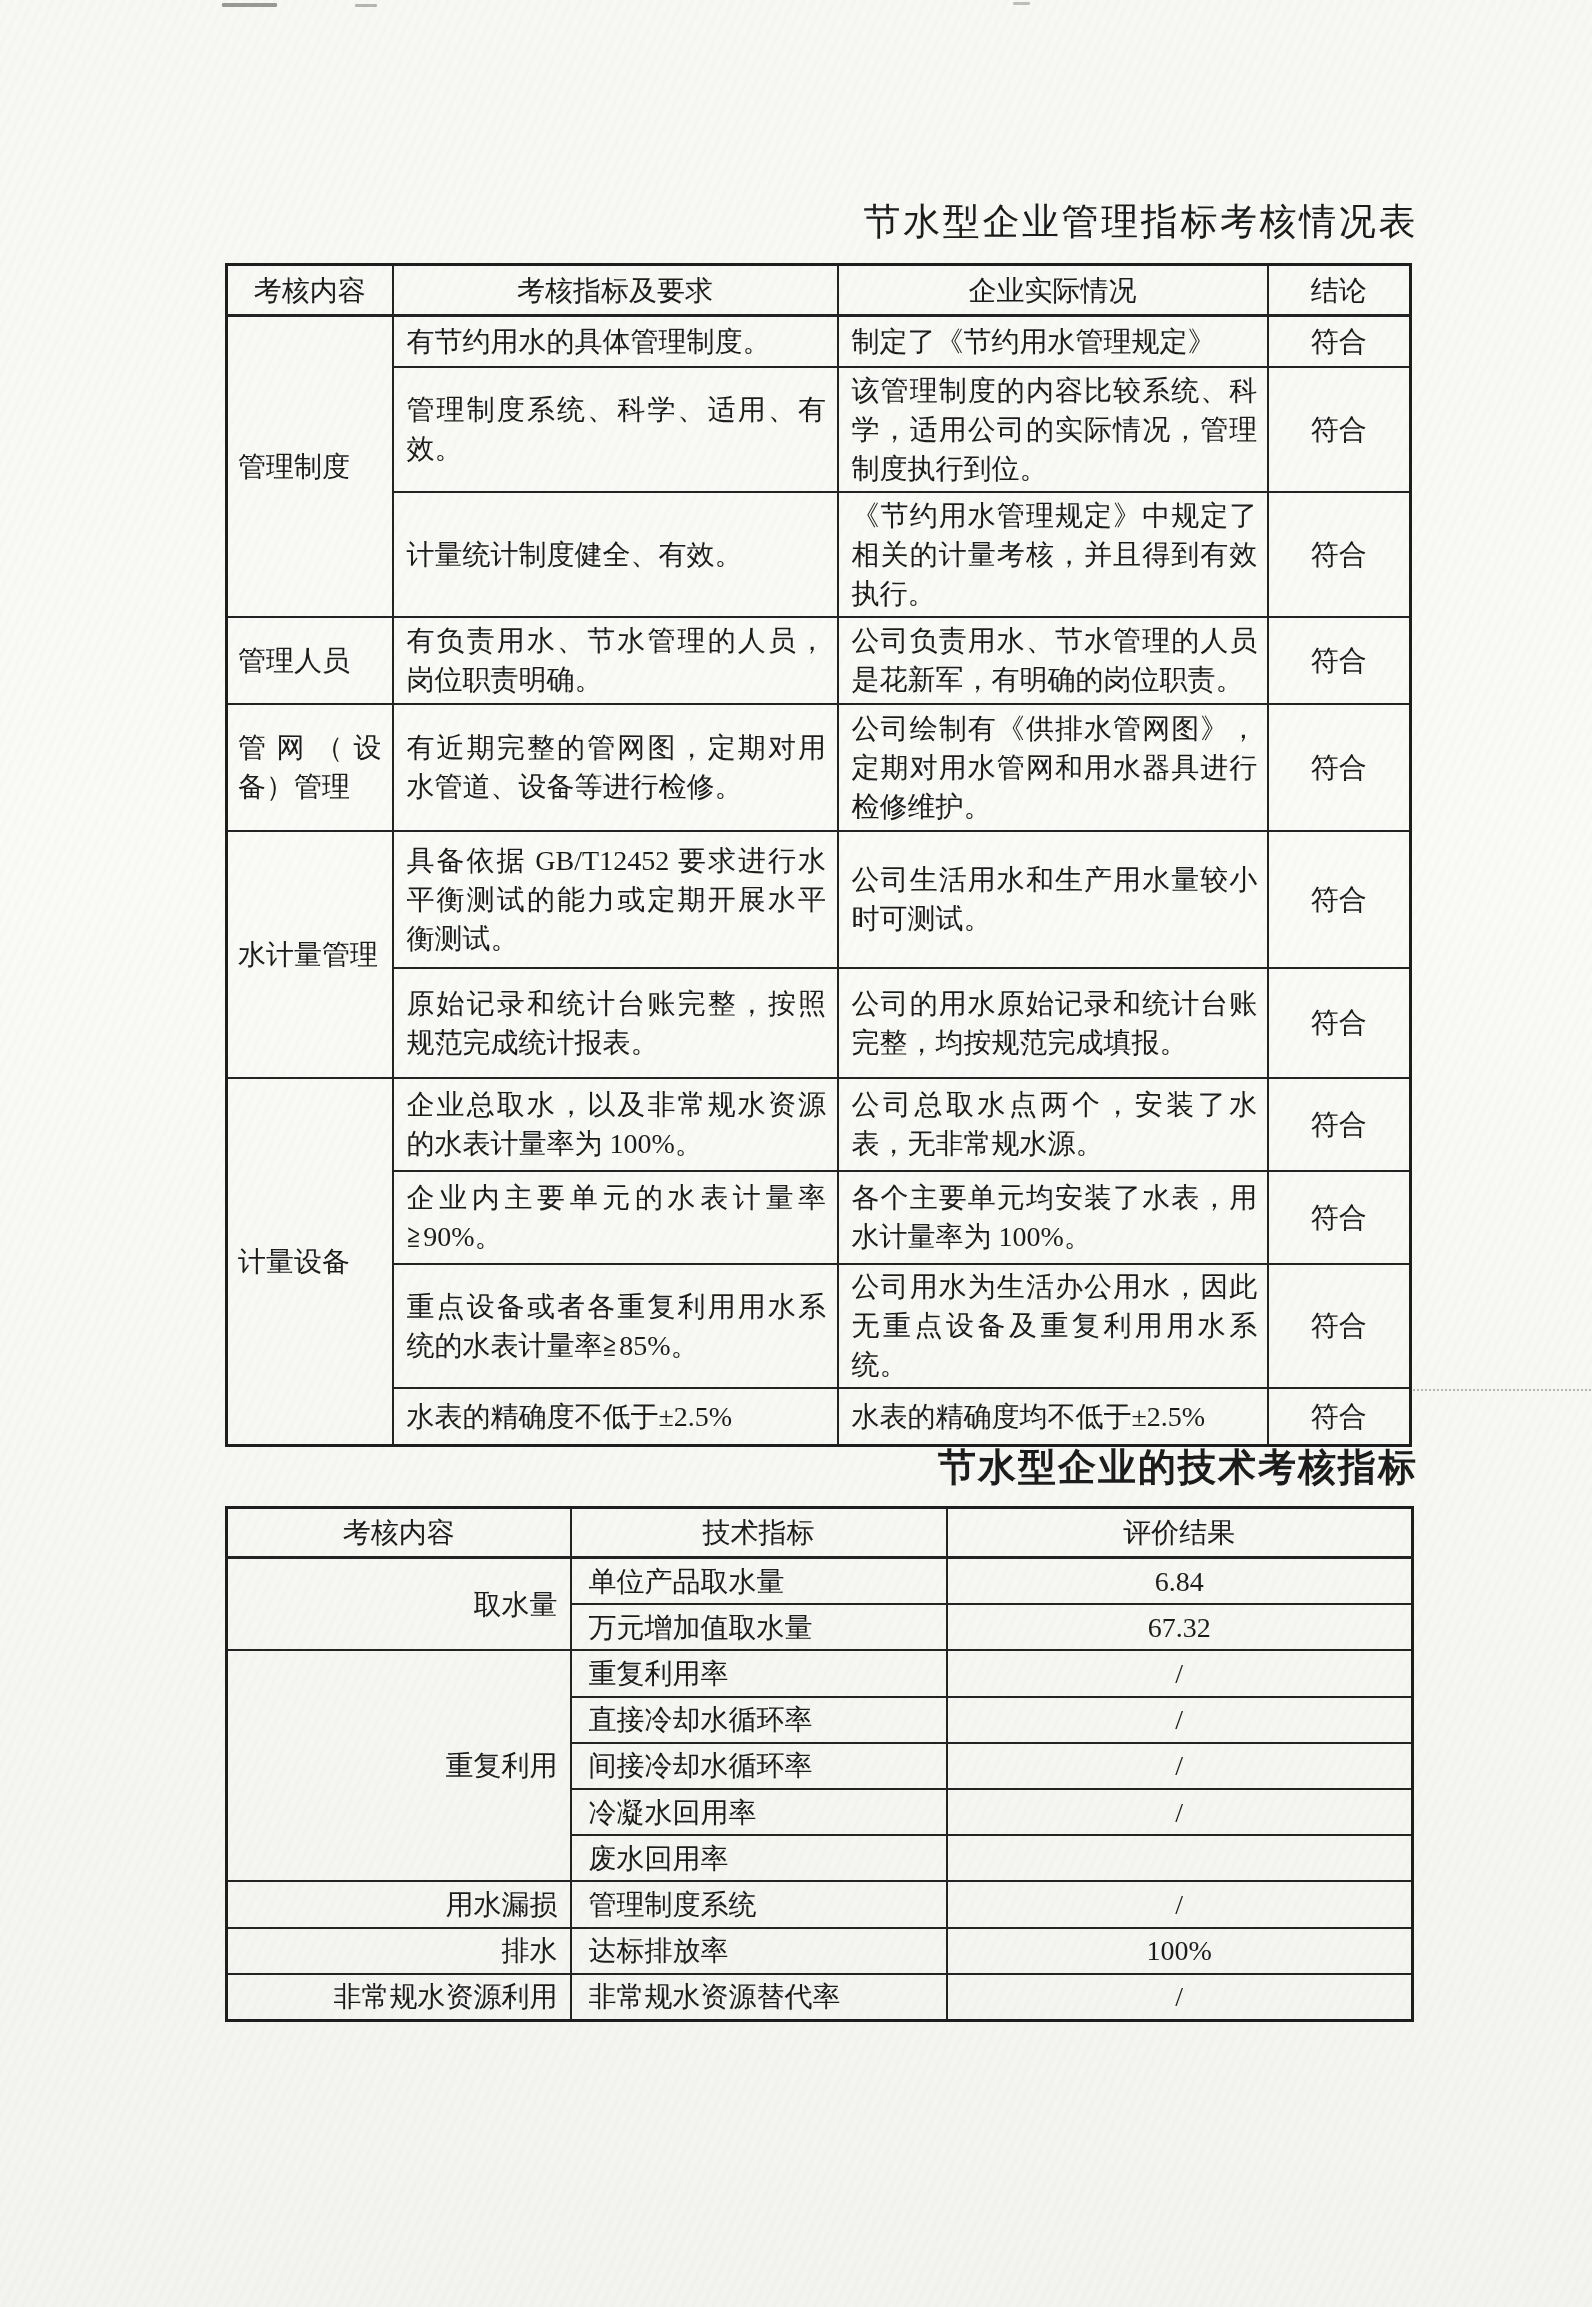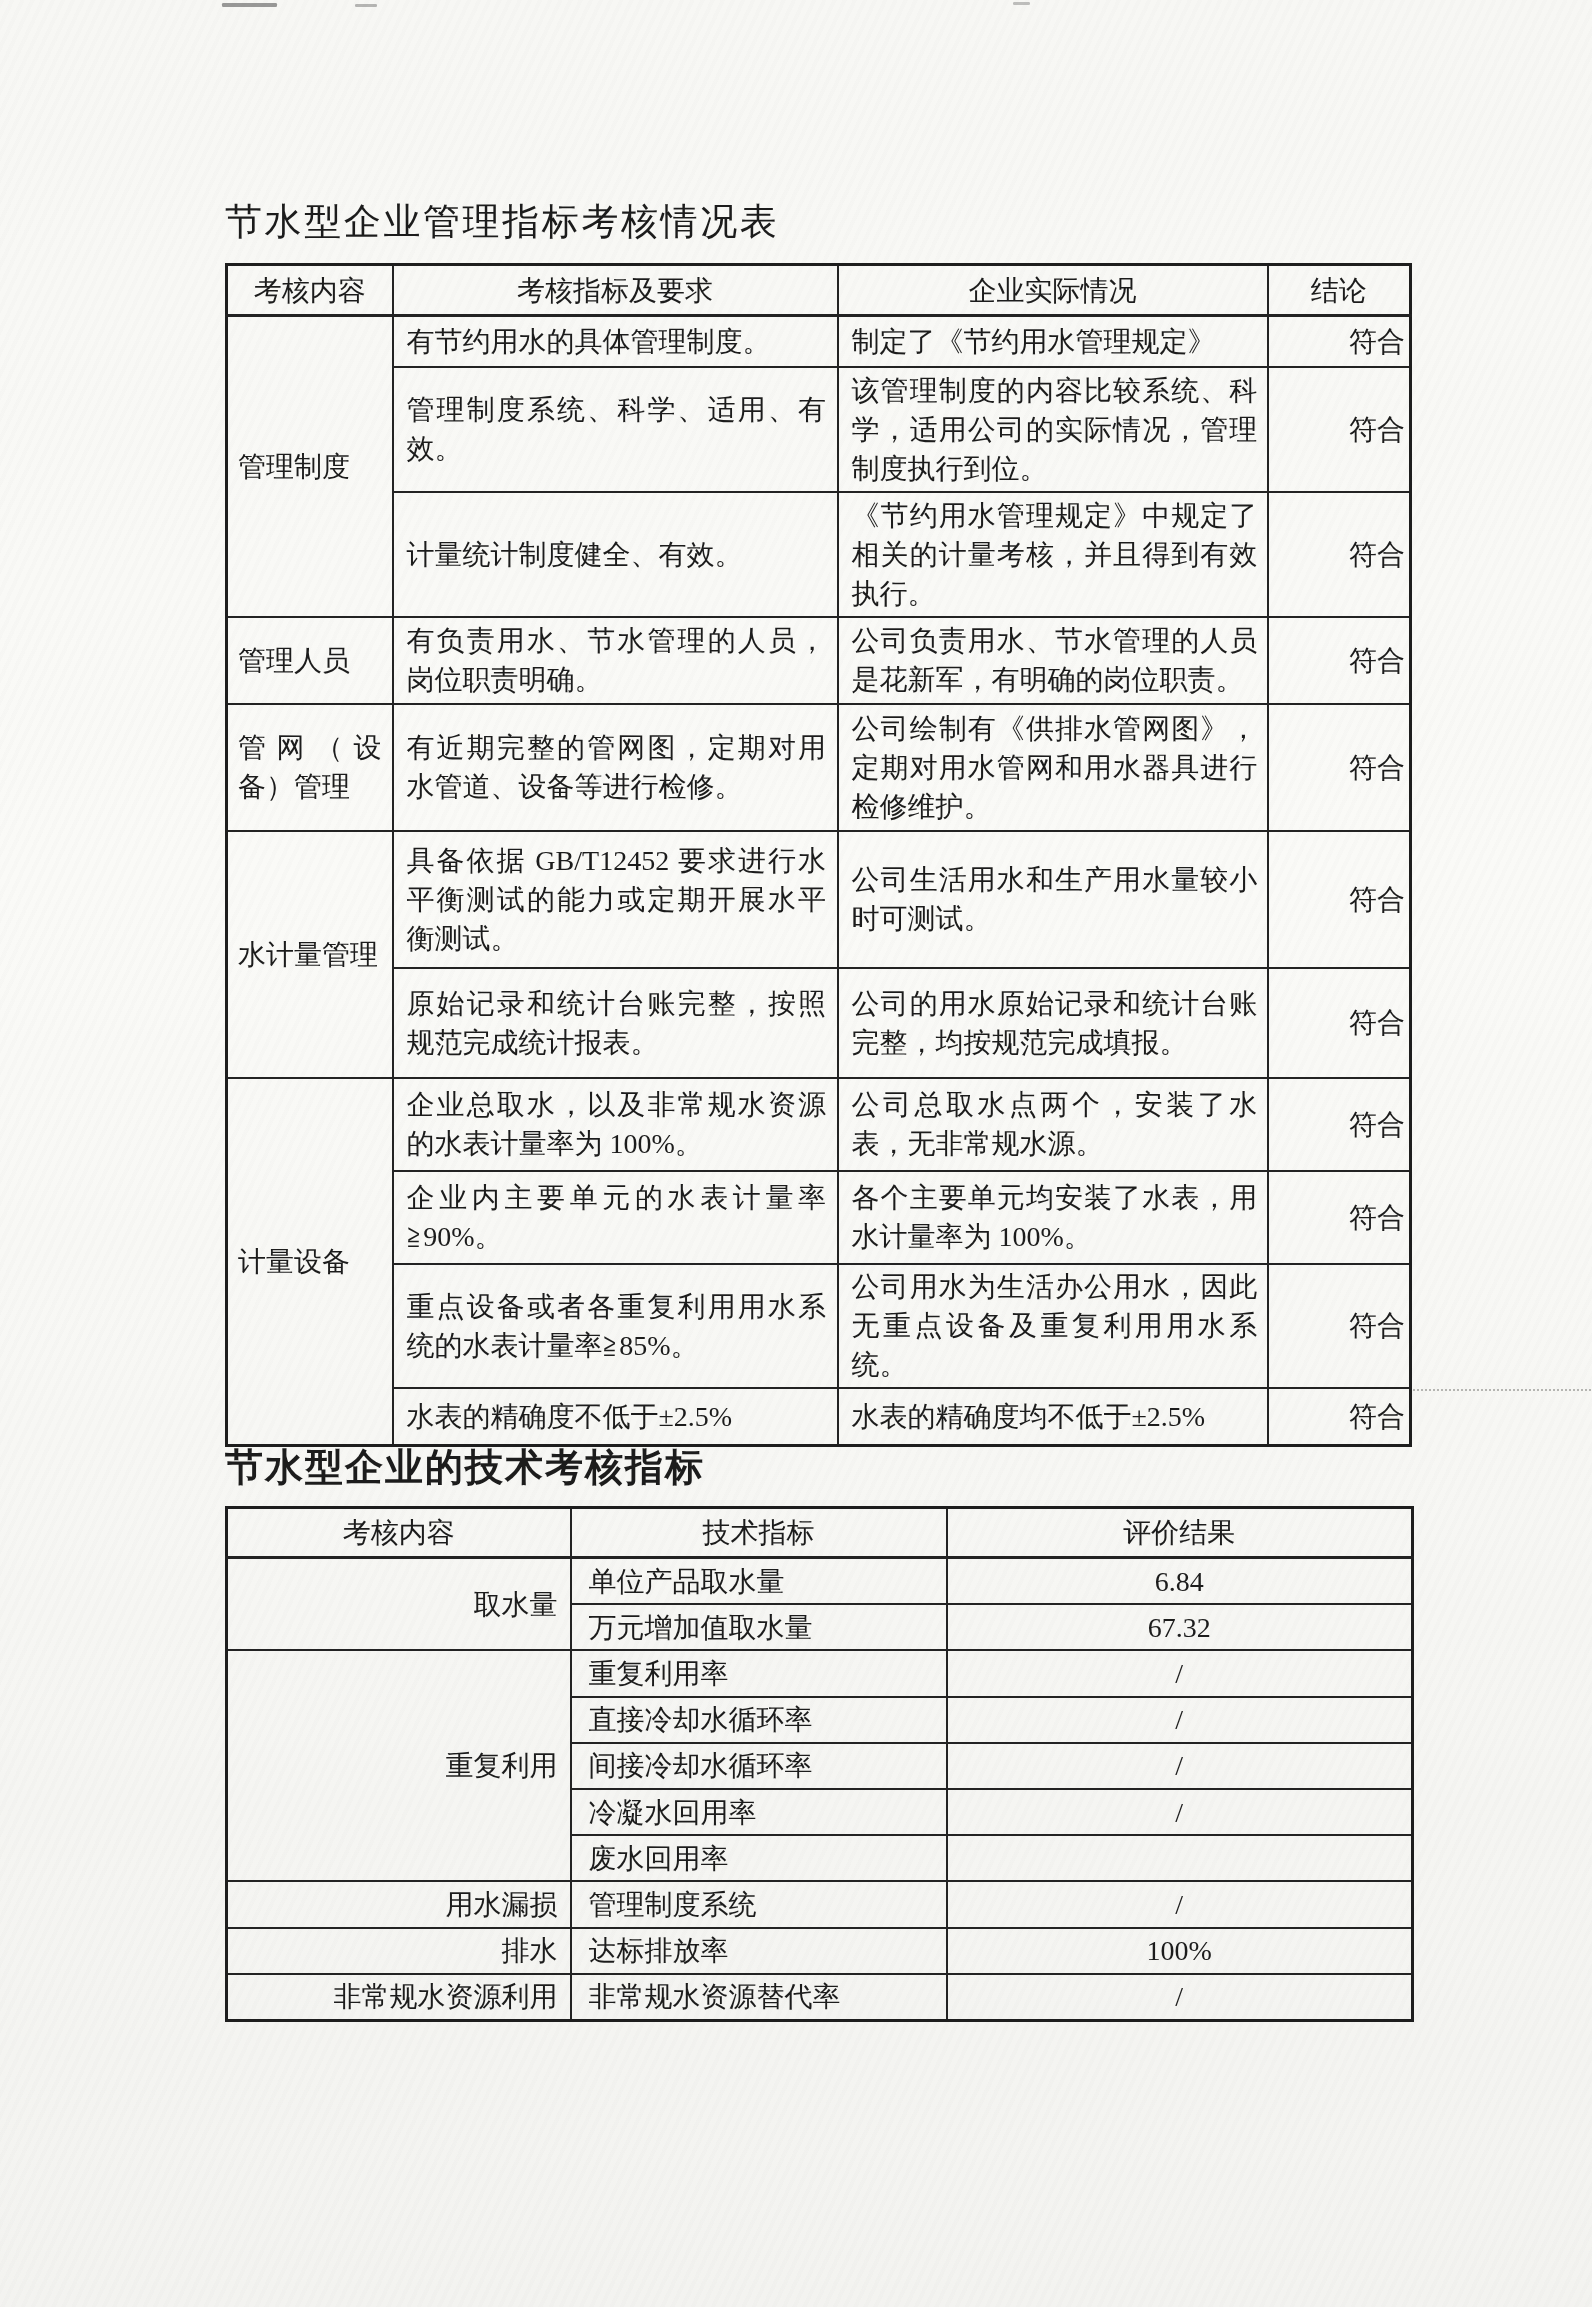--- a/index.html
+++ b/index.html
@@ -8,22 +8,22 @@
     position:relative;
     width:1592px;height:2307px;
     background:
       repeating-linear-gradient(115deg, rgba(120,120,125,.018) 0 4px, rgba(255,255,255,0) 4px 9.2px),
       linear-gradient(180deg,#f7f7f4 0%,#fafaf7 38%,#f5f5f2 78%,#f3f3f0 100%);
     overflow:hidden;
     font-family:"Liberation Serif","DejaVu Serif",serif;
     color:#1c1c1c;
   }
   .doc-title{
-    position:absolute;left:225px;width:1185px;
-    text-align:left;margin:0;
+    position:absolute;left:233px;width:1185px;
+    text-align:right;margin:0;
   }
   .title-1{
     top:201px;
     font-size:37px;font-weight:400;letter-spacing:2.6px;line-height:1.15;
   }
   .title-2{
     top:1446px;
     font-size:38px;font-weight:700;letter-spacing:2px;line-height:1.15;
   }
   table{
@@ -42,21 +42,21 @@
   }
   table{border:3.3px solid #1e1e1e;}
   thead th{
     text-align:center;font-weight:400;
     border-bottom-width:3.3px;
   }
   
   .gcell{ text-align:justify; text-justify:inter-character; padding:2.6px 10px; }
   .icell{ text-align:justify; text-justify:inter-character; padding:2.6px 10.5px 2.6px 13px; }
   .acell{ text-align:justify; text-justify:inter-character; padding:2.6px 9.2px 2.6px 13px; }
-  .ccell{ text-align:right; padding:2.6px 4px; }
+  .ccell{ text-align:center; padding:2.6px 4px; }
   
   .cat{ text-align:right; }
   .ind{ text-align:left; padding-left:17px; }
   .res{ text-align:center; }
   
   .h78{height:51px;} .h88{height:58px;} .h132{height:87px;} .h138{height:110px;}
   .h142{height:93px;} .h190{height:125px;} .h192{height:127px;} .h196{height:104px;}
   .h208{height:137px;}
   
   .h76{height:50px;} .h68{height:45px;}

